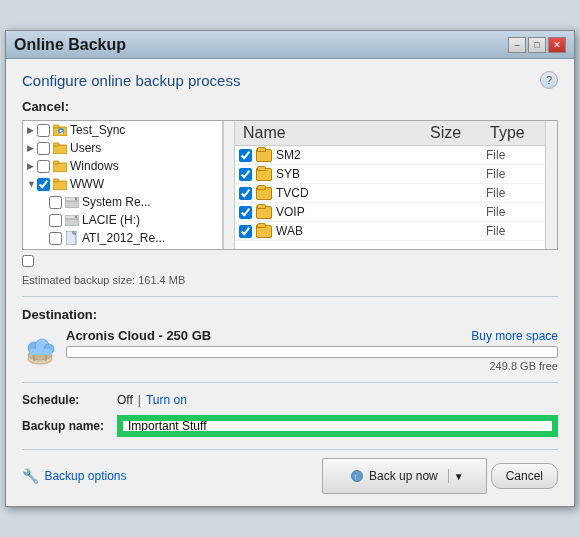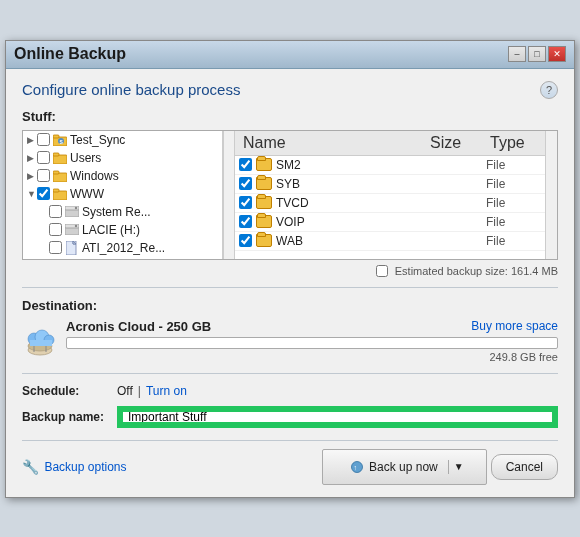--- a/index.html
+++ b/index.html
@@ -195,20 +195,21 @@
     .list-type { width: 55px; font-size: 12px; color: #555; }
     .estimated-size {
       text-align: right;
       font-size: 11px;
       color: #555;
       margin-top: 5px;
       display: flex;
       align-items: flex-start;
       justify-content: flex-end;
       gap: 7px;
+      flex-direction: column;
     }
     .est-check {
       width: 12px;
       height: 12px;
     }
     .divider {
       height: 1px;
       background: #c0c8d0;
       margin: 10px 0;
     }
@@ -382,21 +383,21 @@
     </div>
   </div>
 
   <div class="content">
 
     <div class="section-header">
       <span>Configure online backup process</span>
       <div class="help-icon">?</div>
     </div>
 
-    <div class="source-label">Stuff:</div>
+    <div class="source-label">Cancel:</div>
     <div class="source-pane">
 
       <div class="tree-panel">
 
         <div class="tree-item" style="padding-left:4px;">
           <span class="tree-arrow">▶</span>
           <input type="checkbox" class="tree-check" style="">
           <span class="tree-icon-img">
             <svg width="14" height="12" viewBox="0 0 14 12">
               <rect x="0" y="3" width="14" height="9" rx="1" fill="#f0c040" stroke="#c08000" stroke-width="0.8"></rect>

